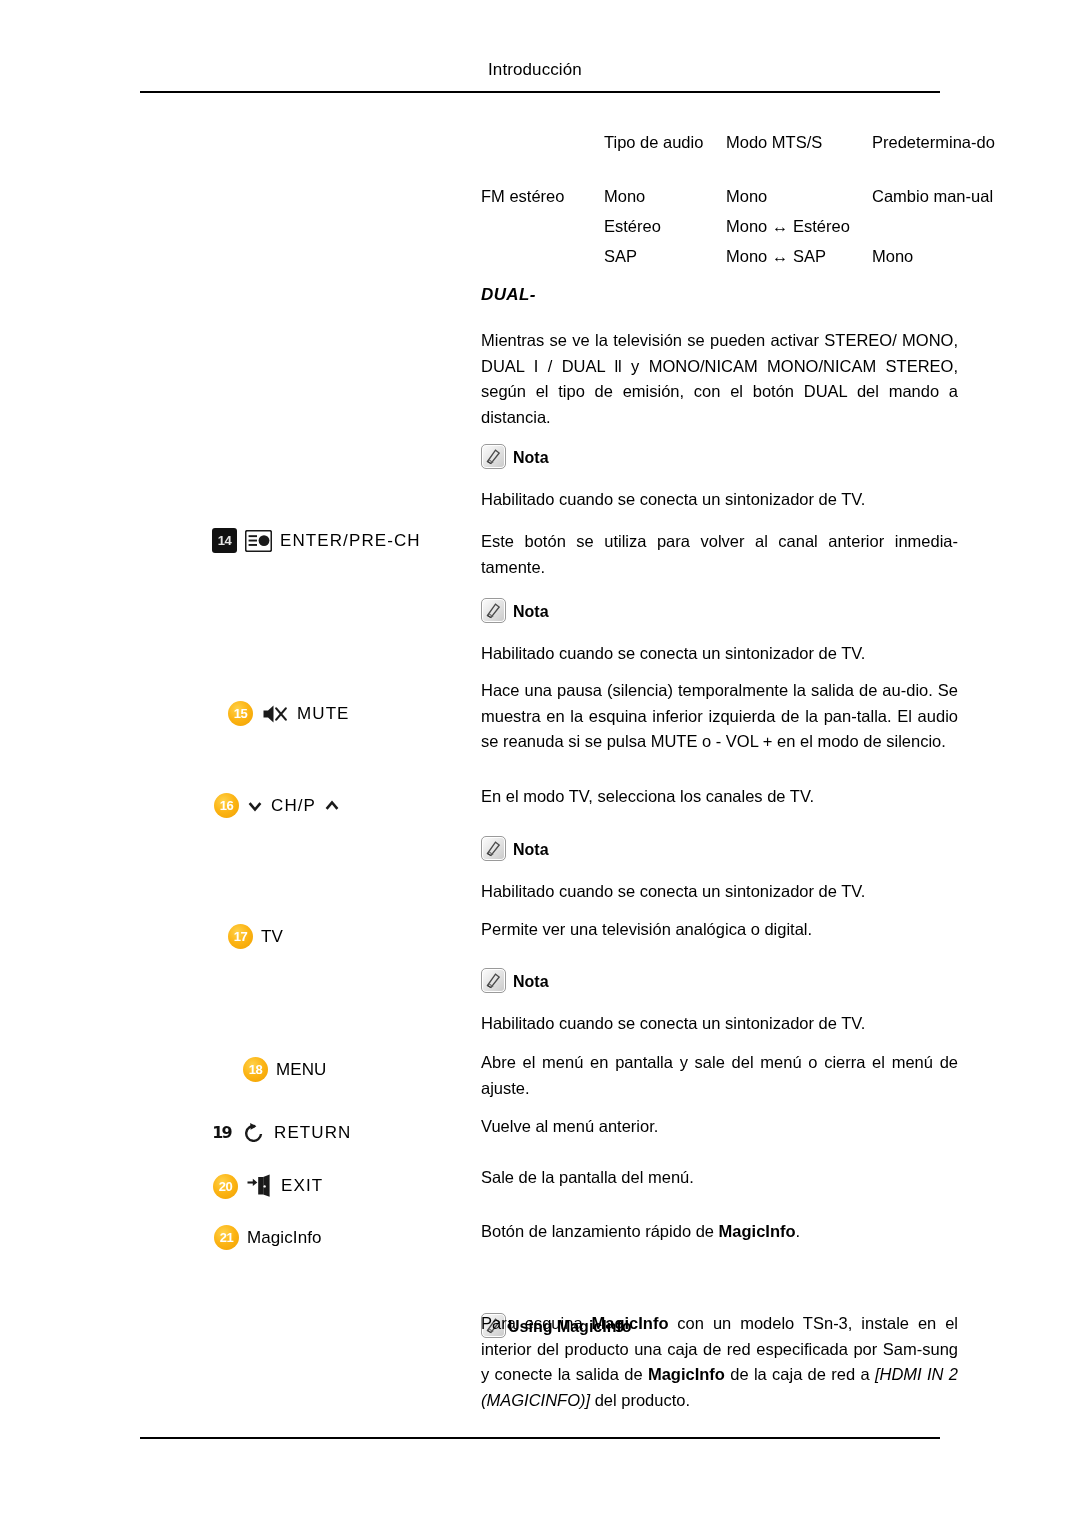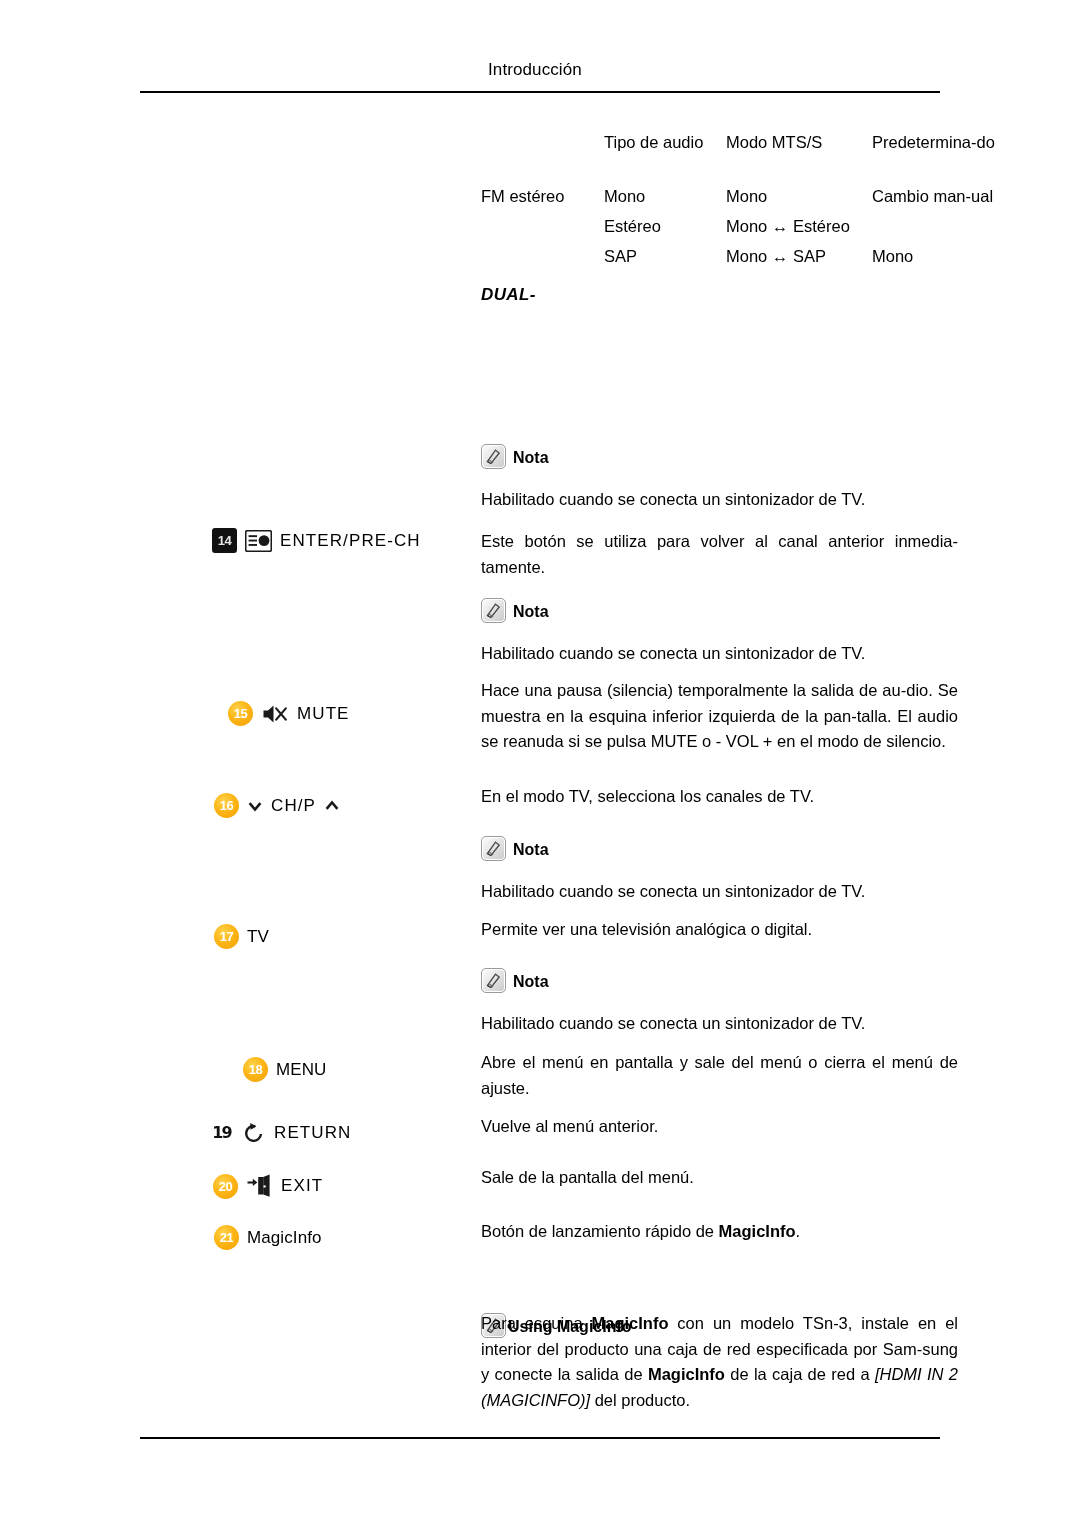--- a/index.html
+++ b/index.html
@@ -205,20 +205,21 @@
 
     <div class="trow cell col-audio" style="top:84px;">Estéreo</div>
     <div class="trow cell col-mode" style="top:84px;">Mono ↔ Estéreo</div>
 
     <div class="trow cell col-audio" style="top:114px;">SAP</div>
     <div class="trow cell col-mode" style="top:114px;">Mono ↔ SAP</div>
     <div class="trow cell col-def" style="top:114px;">Mono</div>
   </div>
 
   <div class="dual-heading">DUAL-</div>
+  <div class="dual-para body-text">Mientras se ve la televisión se pueden activar STEREO/ MONO, DUAL I / DUAL ll y MONO/NICAM MONO/NICAM STEREO, según el tipo de emisión, con el botón DUAL del mando a distancia.</div>
 
   <div class="note-head" style="left:481px; top:444px;">
     <span class="note-icon">
       <svg width="19" height="19" viewBox="0 0 19 19">
         <path d="M3.5 14.5 L11.5 3.2 L15.2 6.0 L7.0 16.5 Z" fill="none" stroke="#4a4a4a" stroke-width="1.3"></path>
         <path d="M5.0 12.8 L9.2 15.9" fill="none" stroke="#6a6a6a" stroke-width="1.1"></path>
         <path d="M3.5 14.5 L6.9 16.6" fill="none" stroke="#3a3a3a" stroke-width="1.1"></path>
       </svg>
     </span>
     <span class="label">Nota</span>
@@ -287,21 +288,21 @@
       <svg width="19" height="19" viewBox="0 0 19 19">
         <path d="M3.5 14.5 L11.5 3.2 L15.2 6.0 L7.0 16.5 Z" fill="none" stroke="#4a4a4a" stroke-width="1.3"></path>
         <path d="M5.0 12.8 L9.2 15.9" fill="none" stroke="#6a6a6a" stroke-width="1.1"></path>
         <path d="M3.5 14.5 L6.9 16.6" fill="none" stroke="#3a3a3a" stroke-width="1.1"></path>
       </svg>
     </span>
     <span class="label">Nota</span>
   </div>
   <div class="desc body-text" style="top:879px;">Habilitado cuando se conecta un sintonizador de TV.</div>
 
-  <div class="left-entry" style="left:214px; top:924px;justify-content:center;">
+  <div class="left-entry" style="left:228px; top:924px;justify-content:center;">
     <span class="badge">17</span>
     <span class="entry-label plain">TV</span>
   </div>
   <div class="desc body-text" style="top:917px;">Permite ver una televisión analógica o digital.</div>
 
   <div class="note-head" style="left:481px; top:968px;">
     <span class="note-icon">
       <svg width="19" height="19" viewBox="0 0 19 19">
         <path d="M3.5 14.5 L11.5 3.2 L15.2 6.0 L7.0 16.5 Z" fill="none" stroke="#4a4a4a" stroke-width="1.3"></path>
         <path d="M5.0 12.8 L9.2 15.9" fill="none" stroke="#6a6a6a" stroke-width="1.1"></path>

